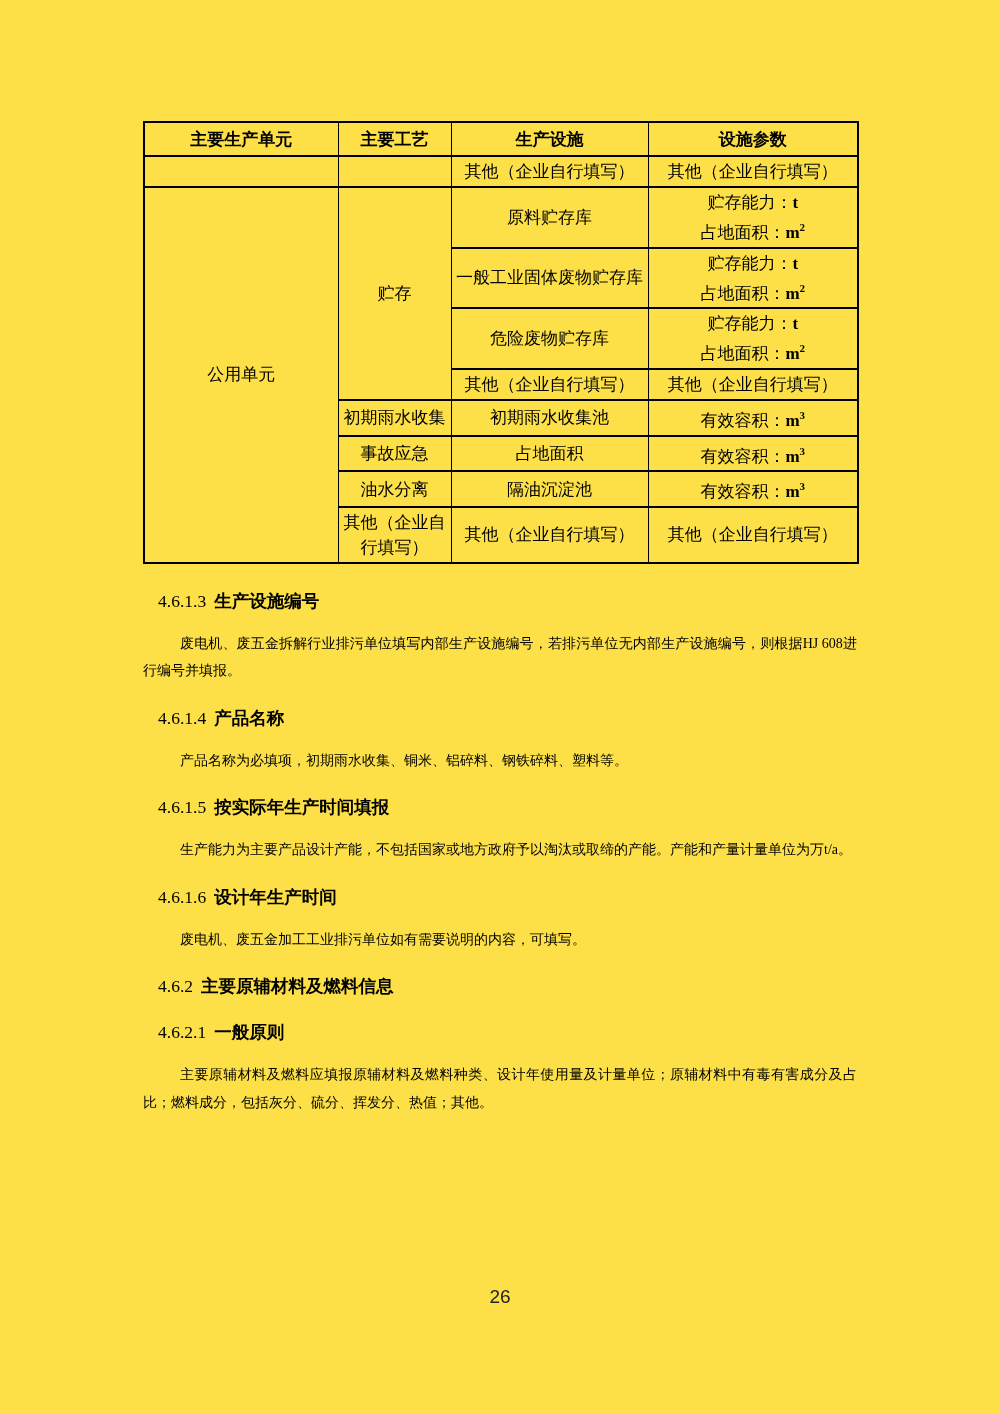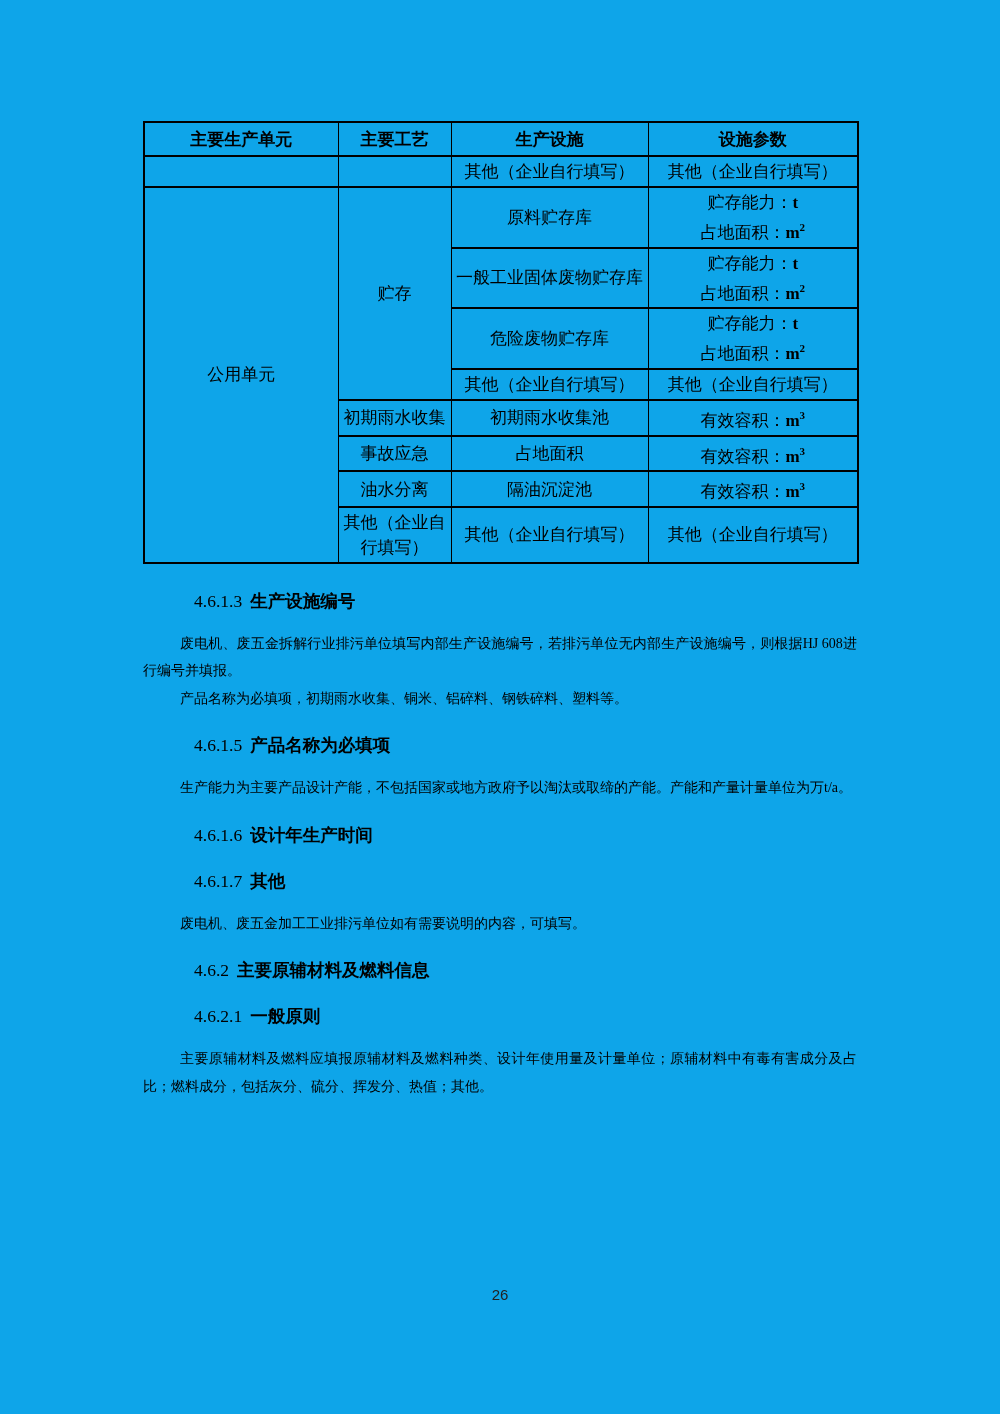--- a/index.html
+++ b/index.html
@@ -1,21 +1,21 @@
 <!DOCTYPE html>
 <html lang="zh"><head>
 <meta charset="utf-8">
 <style>
   html, body { margin: 0; padding: 0; background: #888; }
   .page {
     position: relative;
     width: 1000px;
     height: 1414px;
     margin: 0 auto;
-    background: #0ea5e9;
+    background: #fde047;
     color: #000;
     font-family: "Liberation Serif", "DejaVu Serif", serif;
     overflow: hidden;
   }
   .content {
     position: absolute;
     left: 143px;
     top: 121px;
     width: 714px;
   }
@@ -56,21 +56,20 @@
     margin: 20px 0 16px 0;
     padding-left: 15px;
     font-size: 17.5px;
     line-height: 26px;
     white-space: nowrap;
   }
   .sec-heading .sec-num {
     font-family: "Liberation Serif", "DejaVu Serif", serif;
     font-weight: normal;
     margin-right: 8px;
-    margin-left: 36px;
   }
   .sec-heading .sec-title {
     font-family: Liberation Sans, sans-serif;
     font-weight: bold;
   }
   p.body-para {
     margin: 0;
     font-size: 14px;
     line-height: 27.5px;
     text-align: justify;
@@ -78,21 +77,21 @@
   }
 
   
   .page-footer {
     position: absolute;
     left: 0;
     top: 1286px;
     width: 1000px;
     text-align: center;
     font-family: "Liberation Sans", "DejaVu Sans", sans-serif;
-    font-size: 15px;
+    font-size: 19px;
     color: #222;
   }
 </style>
 </head>
 <body>
 
 <div class="page">
   <div class="content">
 
     <table class="facility-table">
@@ -172,34 +171,34 @@
           <td>其他（企业自行填写）</td>
         </tr>
       </tbody>
     </table>
 
     <div class="sec-heading">
       <span class="sec-num">4.6.1.3</span><span class="sec-title">生产设施编号</span>
     </div>
     <p class="body-para">废电机、废五金拆解行业排污单位填写内部生产设施编号，若排污单位无内部生产设施编号，则根据HJ 608进行编号并填报。</p>
 
+    <div class="sec-heading">
+      <span class="sec-num">4.6.1.4</span><span class="sec-title">产品名称</span>
+    </div>
     <p class="body-para">产品名称为必填项，初期雨水收集、铜米、铝碎料、钢铁碎料、塑料等。</p>
 
     <div class="sec-heading">
-      <span class="sec-num">4.6.1.5</span><span class="sec-title">产品名称为必填项</span>
+      <span class="sec-num">4.6.1.5</span><span class="sec-title">按实际年生产时间填报</span>
     </div>
     <p class="body-para">生产能力为主要产品设计产能，不包括国家或地方政府予以淘汰或取缔的产能。产能和产量计量单位为万t/a。</p>
 
     <div class="sec-heading">
       <span class="sec-num">4.6.1.6</span><span class="sec-title">设计年生产时间</span>
     </div>
 
-    <div class="sec-heading">
-      <span class="sec-num">4.6.1.7</span><span class="sec-title">其他</span>
-    </div>
     <p class="body-para">废电机、废五金加工工业排污单位如有需要说明的内容，可填写。</p>
 
     <div class="sec-heading">
       <span class="sec-num">4.6.2</span><span class="sec-title">主要原辅材料及燃料信息</span>
     </div>
 
     <div class="sec-heading">
       <span class="sec-num">4.6.2.1</span><span class="sec-title">一般原则</span>
     </div>
     <p class="body-para">主要原辅材料及燃料应填报原辅材料及燃料种类、设计年使用量及计量单位；原辅材料中有毒有害成分及占比；燃料成分，包括灰分、硫分、挥发分、热值；其他。</p>

